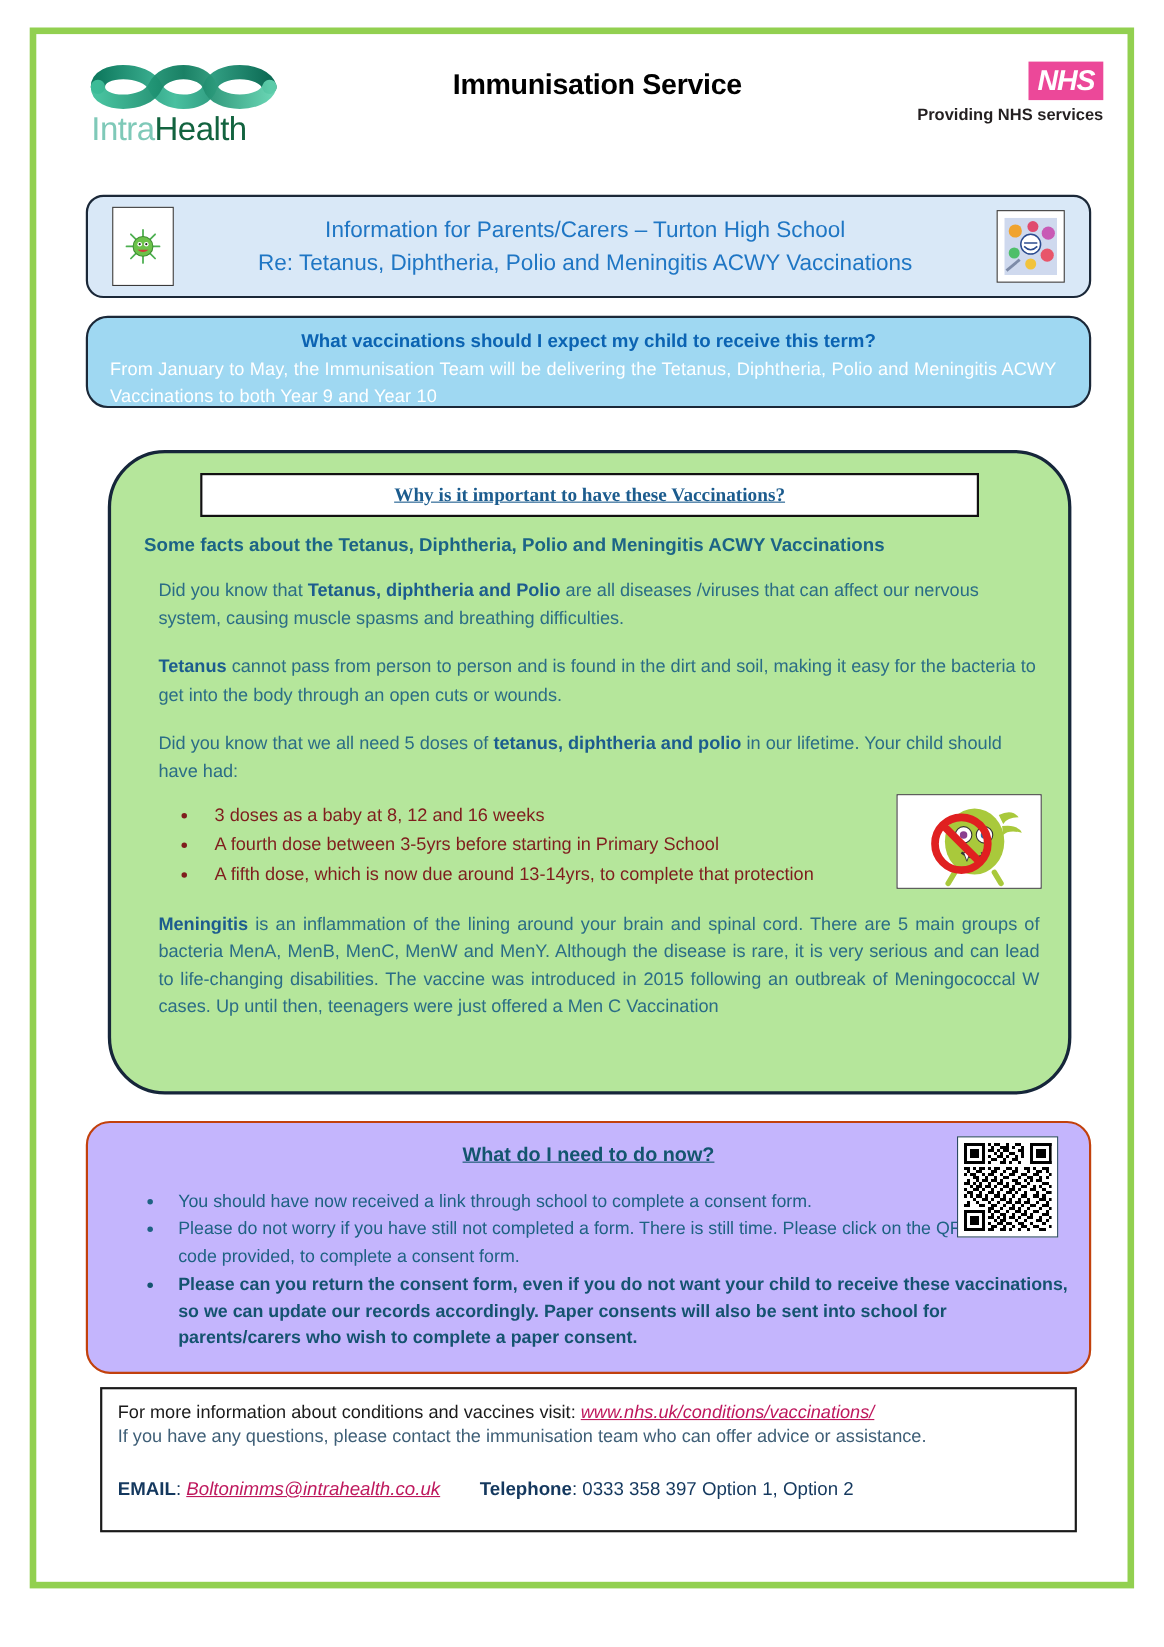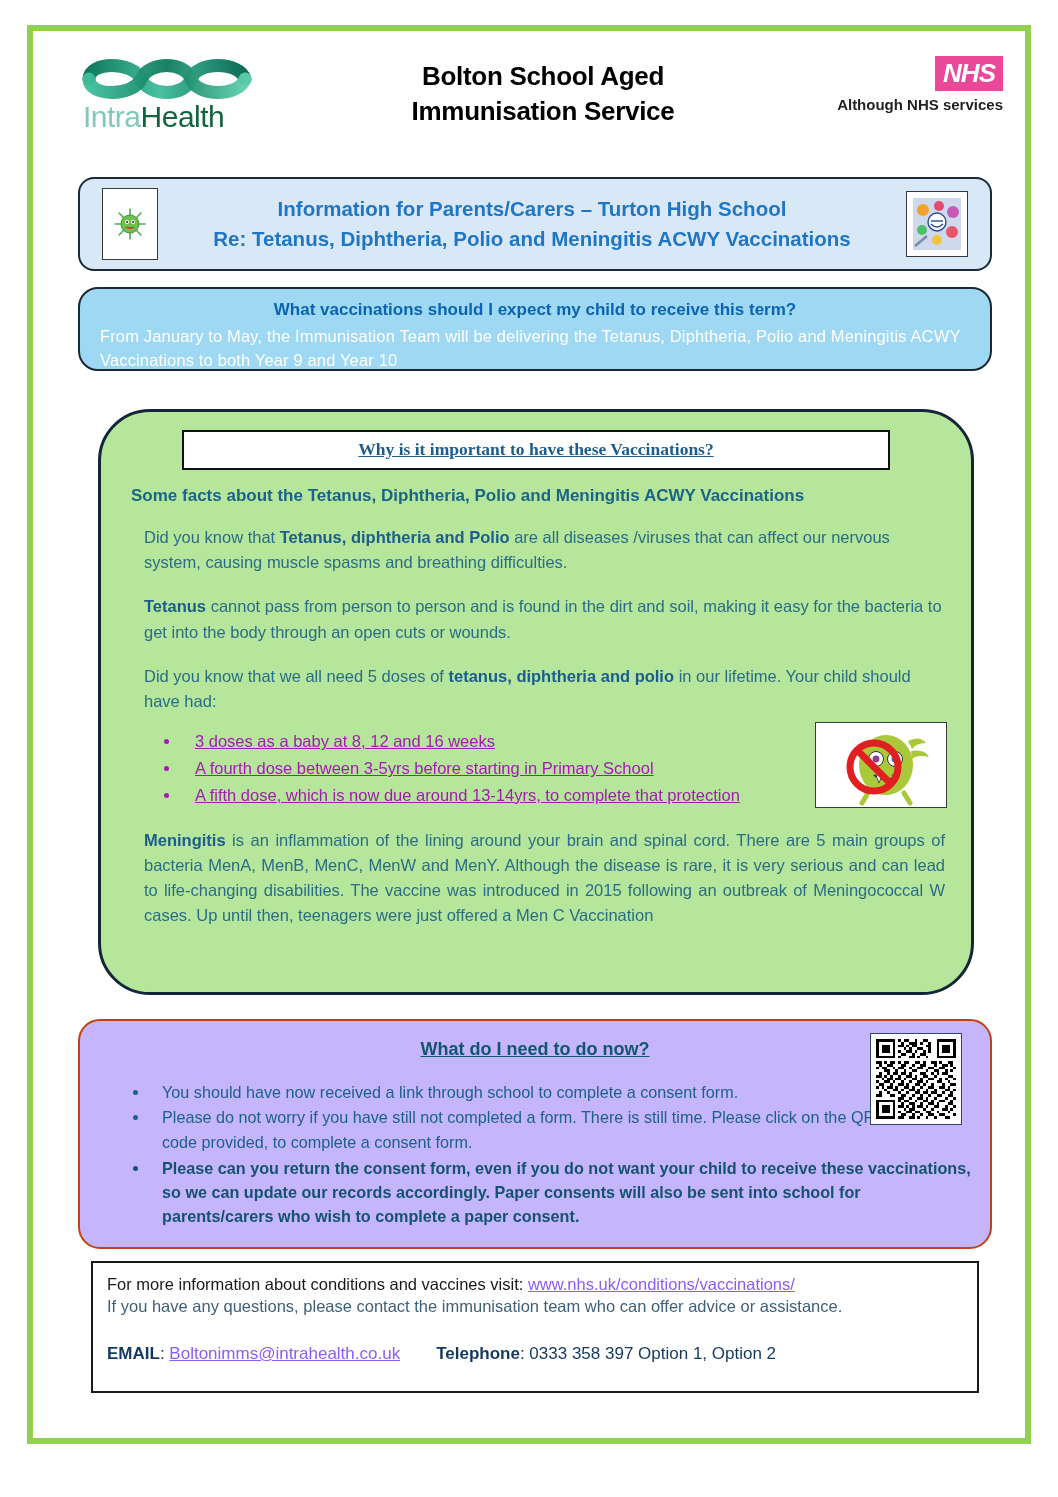--- a/index.html
+++ b/index.html
@@ -94,21 +94,21 @@
     background: #ffffff;
     border: 1px solid #3a3a3a;
     display: flex; align-items: center; justify-content: center;
     flex: 0 0 auto;
   }
   .banner-icon.right { margin-left: 0; margin-right: 22px; width:62px; height:66px;}
   .banner-text {
     flex: 1 1 auto;
     text-align: center;
     color: #1f76c4;
-    font-weight: bold;
+    font-weight: normal;
     font-size: 20.5px;
     line-height: 1.45;
     padding: 0 6px;
   }
 
   
   .blue-box-1 {
     position: absolute;
     left: 45px; top: 256px;
     width: 914px; height: 84px;
@@ -171,24 +171,23 @@
     margin-top: 19px;
     padding-left: 8px;
     padding-right: 4px;
     margin-left: 13px;
   }
   .gp b { color:#1c5c8e; }
   .gp.justify { text-align: justify; }
   .glist {
     margin: 14px 0 0 0;
     padding-left: 58px;
-    color: #a21caf;
+    color: #7f1d1d;
     font-size: 16.5px;
     line-height: 1.62;
-    text-decoration: underline;
   }
   .glist li { padding-left: 14px; }
   .germ-pic {
     position: absolute;
     right: 24px; top: 310px;
     width: 132px; height: 86px;
     background: #ffffff;
     border: 1px solid #3a3a3a;
     overflow: hidden;
   }
@@ -236,22 +235,23 @@
     position: absolute;
     left: 58px; top: 1230px;
     width: 888px; height: 132px;
     background: #ffffff;
     border: 2px solid #1a1a1a;
     padding: 12px 14px 10px 14px;
   }
   .f-line1 { font-size: 16.5px; color:#1a1a1a; }
   .f-line1 .lbl { font-weight: normal; }
   .f-line1 a, .link {
-    color: #8b5cf6;
+    color: #be185d;
     text-decoration: underline;
+    font-style: italic;
   }
   .f-line2 { font-size: 16.5px; color:#3f5f77; margin-top: 3px; }
   .f-line3 { font-size: 17px; color:#14385e; margin-top: 28px; }
   .f-line3 b { font-weight: bold; }
   .f-gap { display:inline-block; width: 36px; }
 </style>
 </head>
 <body>
 
 <div class="page-frame">
@@ -275,27 +275,26 @@
           </defs>
           <path d="M8 30 C8 12, 52 12, 60 30 C68 48, 104 48, 110 30 C116 12, 158 12, 164 30" fill="none" stroke="url(#g1)" stroke-width="13" stroke-linecap="round"></path>
           <path d="M8 30 C8 48, 52 48, 60 30 C68 12, 104 12, 110 30 C116 48, 158 48, 164 30" fill="none" stroke="url(#g2)" stroke-width="13" stroke-linecap="round" opacity="0.95"></path>
           <text x="2" y="78" font-family="Liberation Sans, sans-serif" font-size="30" letter-spacing="-0.5">
             <tspan fill="#7fc9b8">Intra</tspan><tspan fill="#12633f">Health</tspan>
           </text>
         </svg>
       </div>
 
       <div class="main-title">
-        <div>Bolton School Aged</div>
         <div>Immunisation Service</div>
       </div>
 
       <div class="nhs-block">
         <div class="nhs-logo">NHS</div>
-        <div class="nhs-sub">Although NHS services</div>
+        <div class="nhs-sub">Providing NHS services</div>
       </div>
     </div>
 
     <div class="banner">
       <div class="banner-icon">
         <svg width="40" height="40" viewBox="0 0 40 40">
           <g stroke="#4caf50" stroke-width="1.6" stroke-linecap="round">
             <line x1="20" y1="20" x2="20" y2="5"></line>
               <line x1="20" y1="20" x2="31" y2="9"></line>
             <line x1="20" y1="20" x2="35" y2="20"></line>

